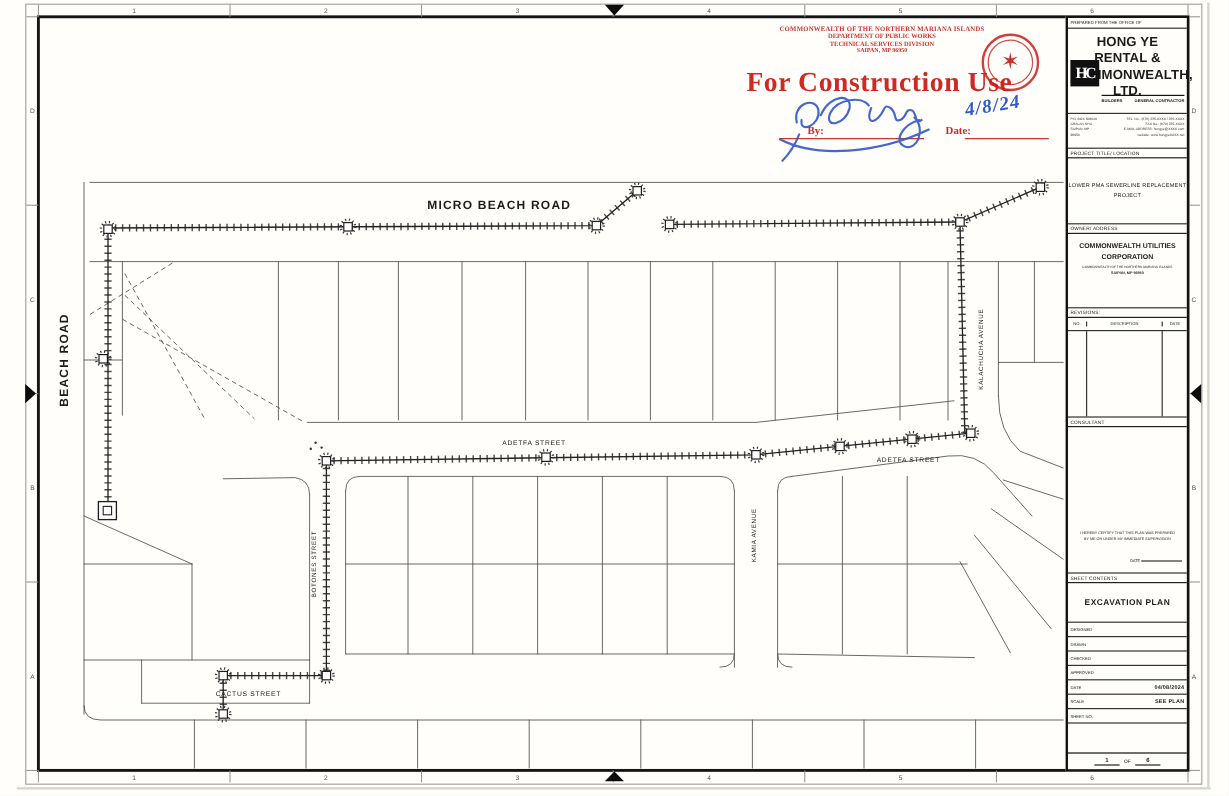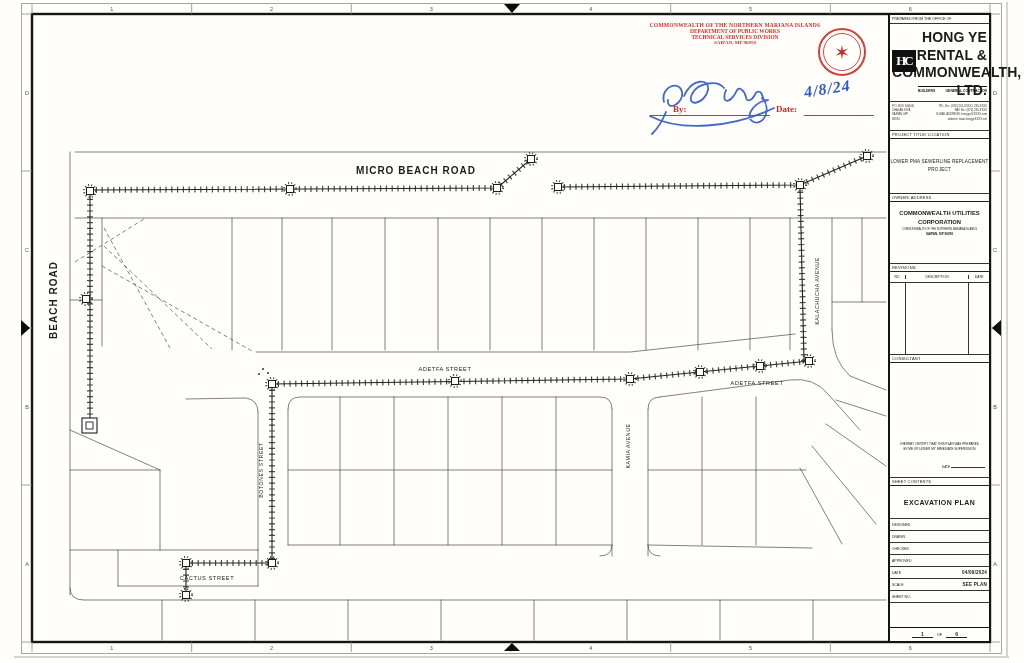--- a/index.html
+++ b/index.html
@@ -16,21 +16,21 @@
     position:absolute;left:888px;top:13px;width:103px;height:630px;
     background:#fffefb;border:2px solid #141414;box-sizing:border-box;
     display:flex;flex-direction:column;z-index:2;color:#1b1b1b;
   }
   .tb-strip{
     border-bottom:1px solid #222;font-size:4px;line-height:1;
     padding:2px 2px 1px 2px;letter-spacing:.2px;flex:0 0 auto;color:#222;
   }
   .tb-prepared{font-size:3.6px;padding:2px 2px;border-bottom:1px solid #333;flex:0 0 auto;}
   .tb-company{flex:0 0 66px;border-bottom:1px solid #333;position:relative;padding:2px;}
-  .tb-co-name{text-align:right;font-weight:700;font-size:14px;line-height:1.25;margin-top:3px;letter-spacing:.1px;}
+  .tb-co-name{text-align:center;font-weight:700;font-size:11px;line-height:1.25;margin-top:3px;letter-spacing:.1px;}
   .tb-logo{
     position:absolute;left:2px;top:26px;width:24px;height:22px;background:#101010;
     color:#fff;font-weight:700;font-size:13px;line-height:22px;text-align:center;
     letter-spacing:-2px;font-family:"Liberation Serif",serif;
   }
   .tb-co-sub{position:absolute;left:28px;right:2px;bottom:8px;border-top:1.5px solid #111;
     display:flex;justify-content:space-between;font-size:3.4px;font-weight:700;padding-top:2px;}
   .tb-address{flex:0 0 24px;border-bottom:1px solid #333;display:flex;font-size:2.8px;line-height:1.5;color:#333;padding:2px;}
   .tb-address .col-l{width:34%;}
   .tb-address .col-r{width:66%;text-align:right;}
@@ -73,21 +73,21 @@
   .seal::before{content:"";position:absolute;inset:3px;border:1.2px solid rgba(200,30,26,.8);border-radius:50%;}
   .seal-core{position:absolute;left:50%;top:50%;transform:translate(-50%,-50%);
     color:rgba(190,28,24,.9);font-size:19px;line-height:1;}
   .stamp-title{position:absolute;left:0px;top:36px;width:100%;text-align:left;
     color:rgba(206,30,24,.95);font-family:"Liberation Serif",serif;font-weight:700;
     font-size:23px;letter-spacing:.5px;white-space:nowrap;}
   .stamp-byrow{position:absolute;left:8px;top:84px;right:0;height:16px;
     color:rgba(200,30,26,.95);font-family:"Liberation Serif",serif;font-weight:700;font-size:9px;}
   .by-lbl{position:absolute;left:0;top:0;padding-left:43px;}
   .by-line{position:absolute;left:20px;top:11px;width:120px;border-bottom:1.4px solid rgba(200,30,26,.9);}
-  .date-lbl{position:absolute;left:146px;top:0;}
+  .date-lbl{position:absolute;left:158px;top:0;}
   .date-line{position:absolute;left:174px;top:11px;width:70px;border-bottom:1.4px solid rgba(200,30,26,.9);}
   .sig-svg{position:absolute;left:6px;top:48px;z-index:4;}
   .date-hand{position:absolute;left:182px;top:60px;color:#2f58c8;
     font-family:"Liberation Serif",serif;font-style:italic;font-weight:700;
     font-size:16px;transform:rotate(-9deg);letter-spacing:1px;}
 </style>
 </head>
 <body>
 
 <svg id="plan-svg" width="1024" height="663" viewBox="0 0 1024 663">
@@ -436,20 +436,21 @@
 <div class="stamp">
   <div class="stamp-head">
     <div class="l1">COMMONWEALTH OF THE NORTHERN MARIANA ISLANDS</div>
     <div class="l2">DEPARTMENT OF PUBLIC WORKS</div>
     <div class="l3">TECHNICAL SERVICES DIVISION</div>
     <div class="l4">SAIPAN, MP 96950</div>
   </div>
   <div class="seal">
     <span class="seal-core">✶</span>
   </div>
+  <div class="stamp-title">For Construction Use</div>
   <div class="stamp-byrow">
     <span class="by-lbl">By:</span>
     <span class="by-line"></span>
     <span class="date-lbl">Date:</span>
     <span class="date-line"></span>
   </div>
   <svg class="sig-svg" width="180" height="72" viewBox="0 0 180 72">
     <path d="M36,34 C32,18 52,12 54,24 C56,36 38,44 40,32
              M56,28 C64,10 82,10 80,22 C77,36 58,40 64,26 C70,14 90,12 96,20
              M98,22 C94,32 98,36 104,30 C110,24 108,18 114,22 C120,26 116,34 122,32 C128,30 126,22 132,24 C136,26 134,36 140,32

